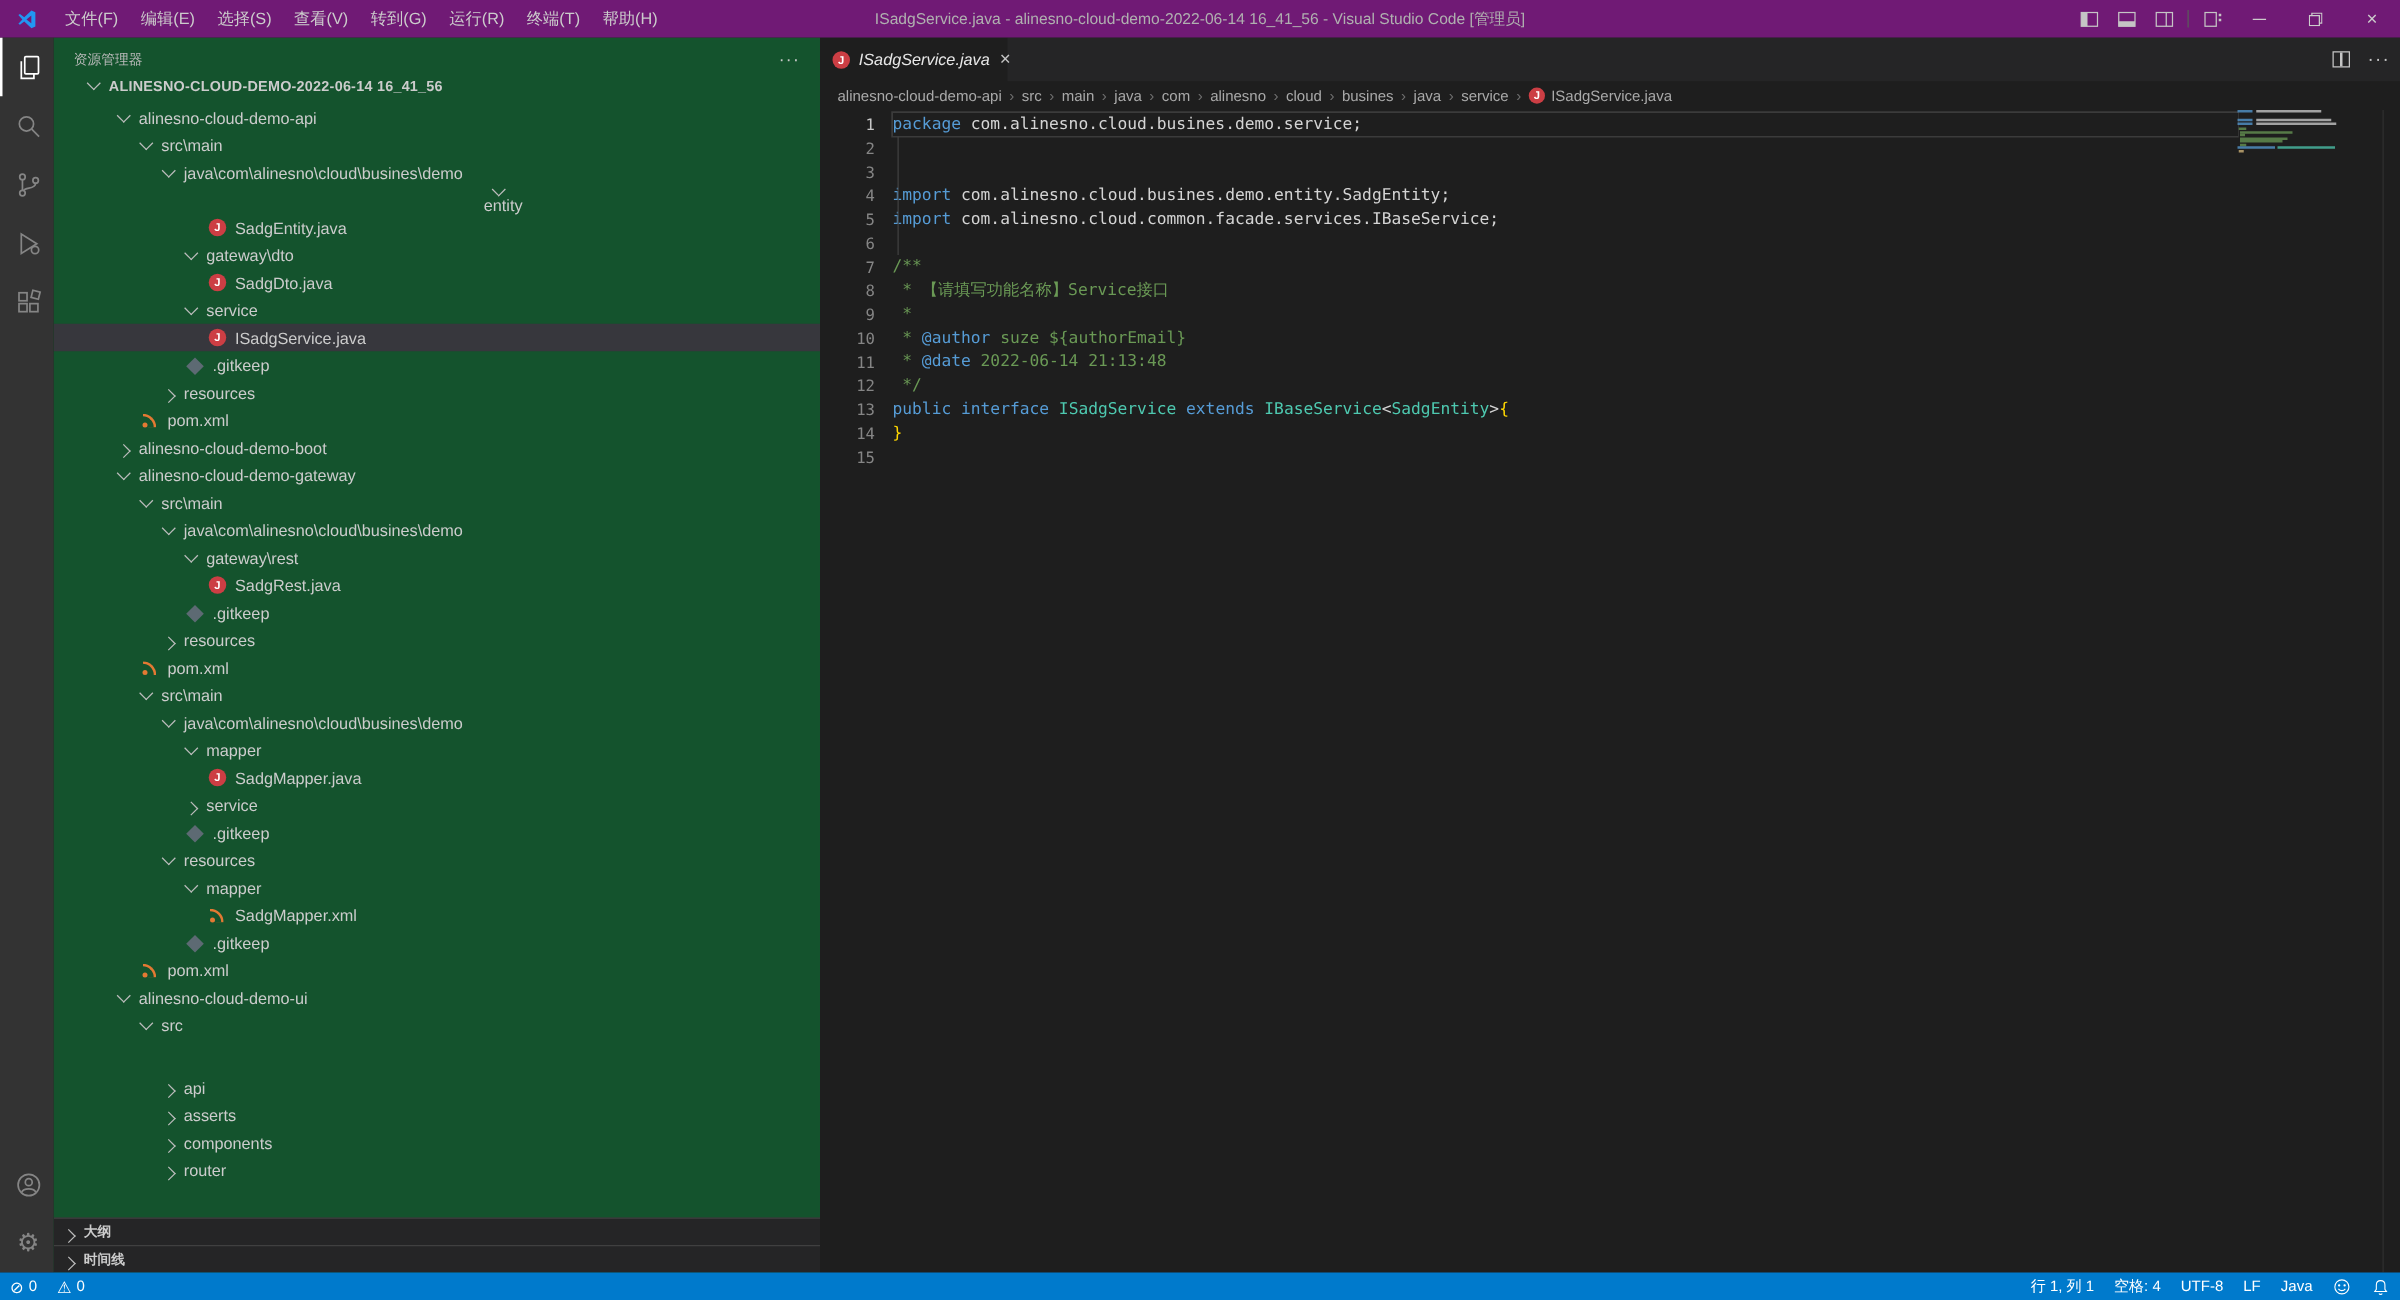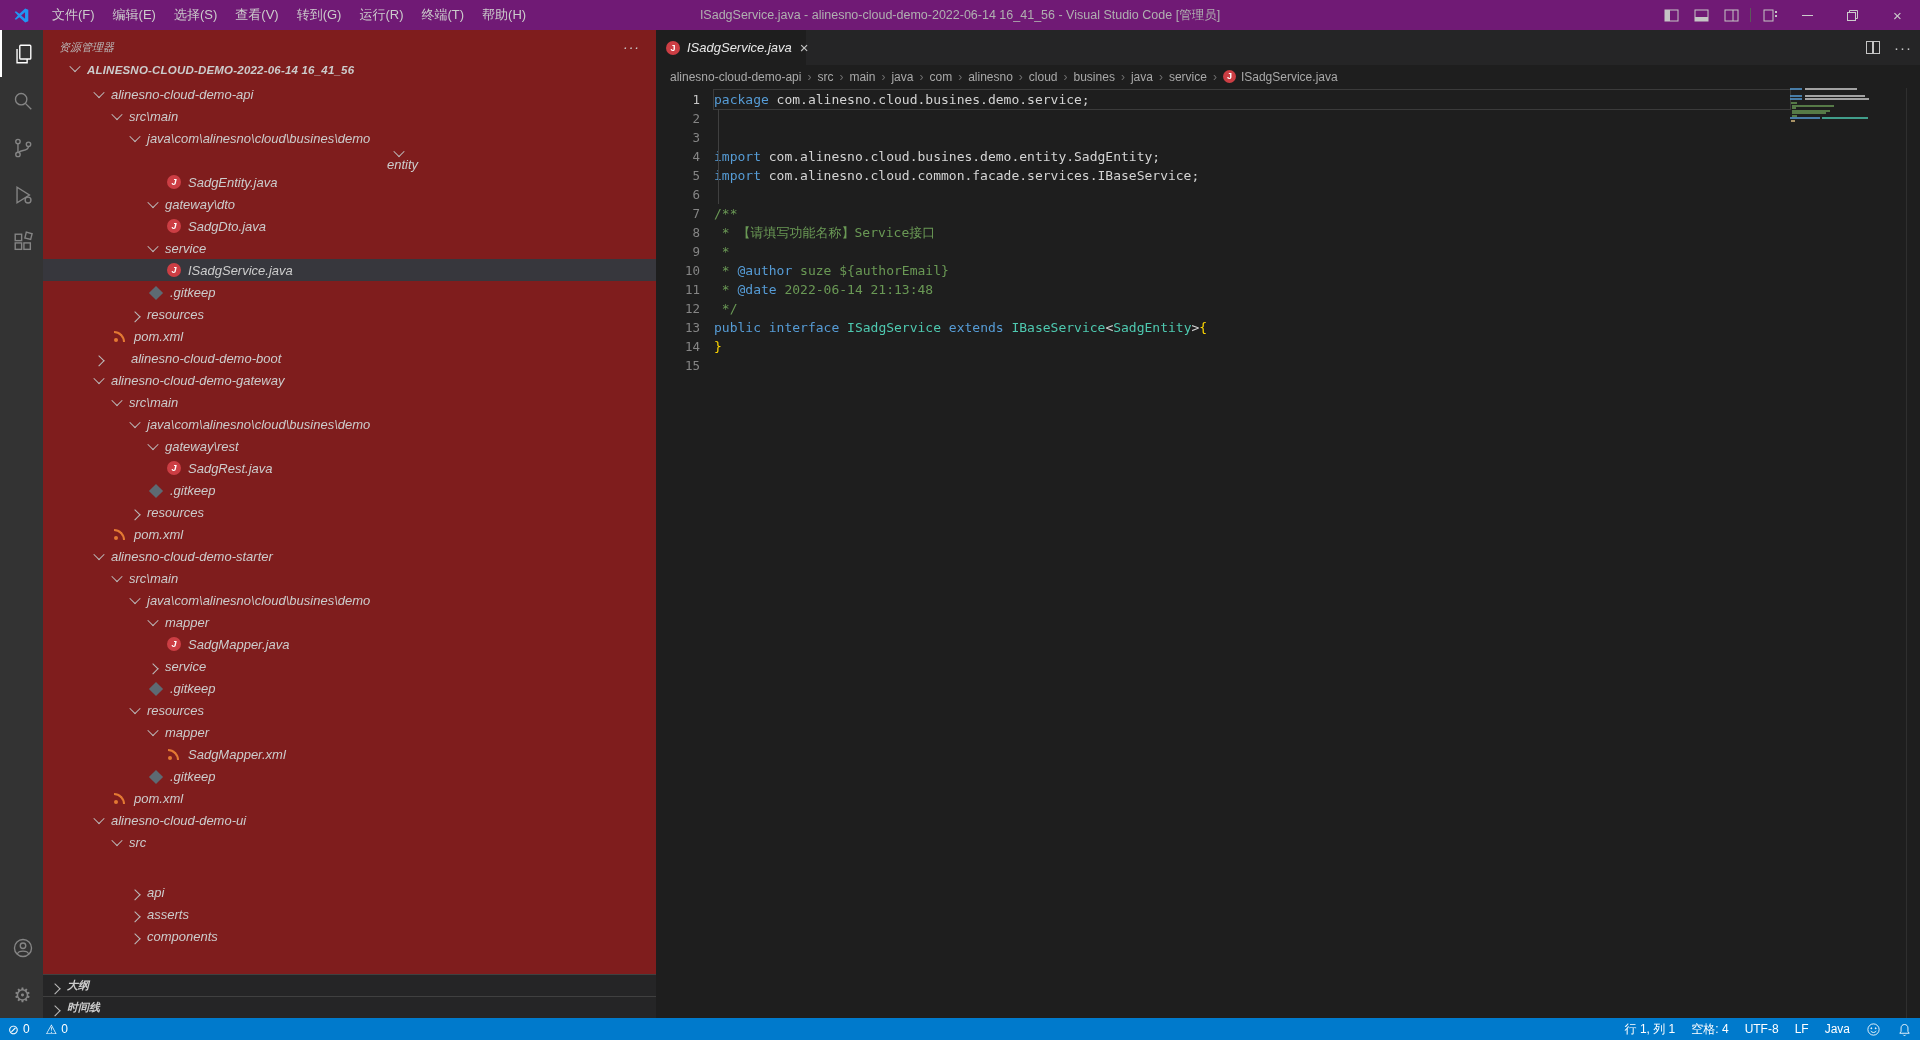--- a/index.html
+++ b/index.html
@@ -21,21 +21,21 @@
   #main { position:absolute; top:30px; bottom:22px; left:0; right:0; display:flex; }
   
   #activitybar { width:43px; background:#333333; display:flex; flex-direction:column; align-items:center; }
   .act-item { width:43px; height:47px; display:flex; align-items:center; justify-content:center;
               color:#858585; border-left:2px solid transparent; }
   .act-item.active { color:#ffffff; border-left:2px solid #ffffff; }
   .act-item svg { stroke:currentColor; fill:none; stroke-width:1.5; }
   #act-bottom { margin-top:auto; display:flex; flex-direction:column; align-items:center; }
   .gear-glyph { font-size:20px; line-height:1; }
   
-  #sidebar { width:613px; background:#7f1d1d; position:relative; color:#cccccc; overflow:hidden;font-style:italic; }
+  #sidebar { width:613px; background:#14532d; position:relative; color:#cccccc; overflow:hidden; }
   #sidebar-header { height:34px; display:flex; align-items:center; padding:0 16px; font-size:11px;
                     color:#bbbbbb; }
   #sidebar-actions { margin-left:auto; color:#cccccc; font-size:14px; letter-spacing:1px; }
   #tree { position:absolute; top:53px; left:0; right:0; bottom:66px; overflow:hidden; }
   .trow { height:22px; display:flex; align-items:center; font-size:13px; white-space:nowrap; cursor:pointer; }
   .trow.selected { background:#37373d; }
   .trow .lbl { color:#cccccc; }
   #root-row { height:22px; display:flex; align-items:flex-start; font-weight:bold; font-size:11.5px;
               padding-left:28px; letter-spacing:.2px; cursor:pointer; }
   .chev { width:8px; height:8px; border-right:1.4px solid #bcbcbc; border-bottom:1.4px solid #bcbcbc;
@@ -262,21 +262,21 @@
           <span class="lbl">.gitkeep</span>
         </div>
         <div class="trow" style="padding-left: 88px;">
           <span class="chev right"></span>
           <span class="lbl">resources</span>
         </div>
         <div class="trow" style="padding-left: 70px;">
           <span class="fico ico-xml"></span>
           <span class="lbl">pom.xml</span>
         </div>
-        <div class="trow" style="padding-left: 52px; gap: 20px;">
+        <div class="trow" style="padding-left: 52px;">
           <span class="chev right"></span>
           <span class="lbl">alinesno-cloud-demo-boot</span>
         </div>
         <div class="trow" style="padding-left: 52px;">
           <span class="chev down"></span>
           <span class="lbl">alinesno-cloud-demo-gateway</span>
         </div>
         <div class="trow" style="padding-left: 70px;">
           <span class="chev down"></span>
           <span class="lbl">src\main</span>
@@ -297,24 +297,20 @@
           <span class="fico ico-gitkeep"></span>
           <span class="lbl">.gitkeep</span>
         </div>
         <div class="trow" style="padding-left: 88px;">
           <span class="chev right"></span>
           <span class="lbl">resources</span>
         </div>
         <div class="trow" style="padding-left: 70px;">
           <span class="fico ico-xml"></span>
           <span class="lbl">pom.xml</span>
-        </div>
-        <div class="trow" style="padding-left: 52px;">
-          <span class="chev down"></span>
-          <span class="lbl">alinesno-cloud-demo-starter</span>
         </div>
         <div class="trow" style="padding-left: 70px;">
           <span class="chev down"></span>
           <span class="lbl">src\main</span>
         </div>
         <div class="trow" style="padding-left: 88px;">
           <span class="chev down"></span>
           <span class="lbl">java\com\alinesno\cloud\busines\demo</span>
         </div>
         <div class="trow" style="padding-left: 106px;">

